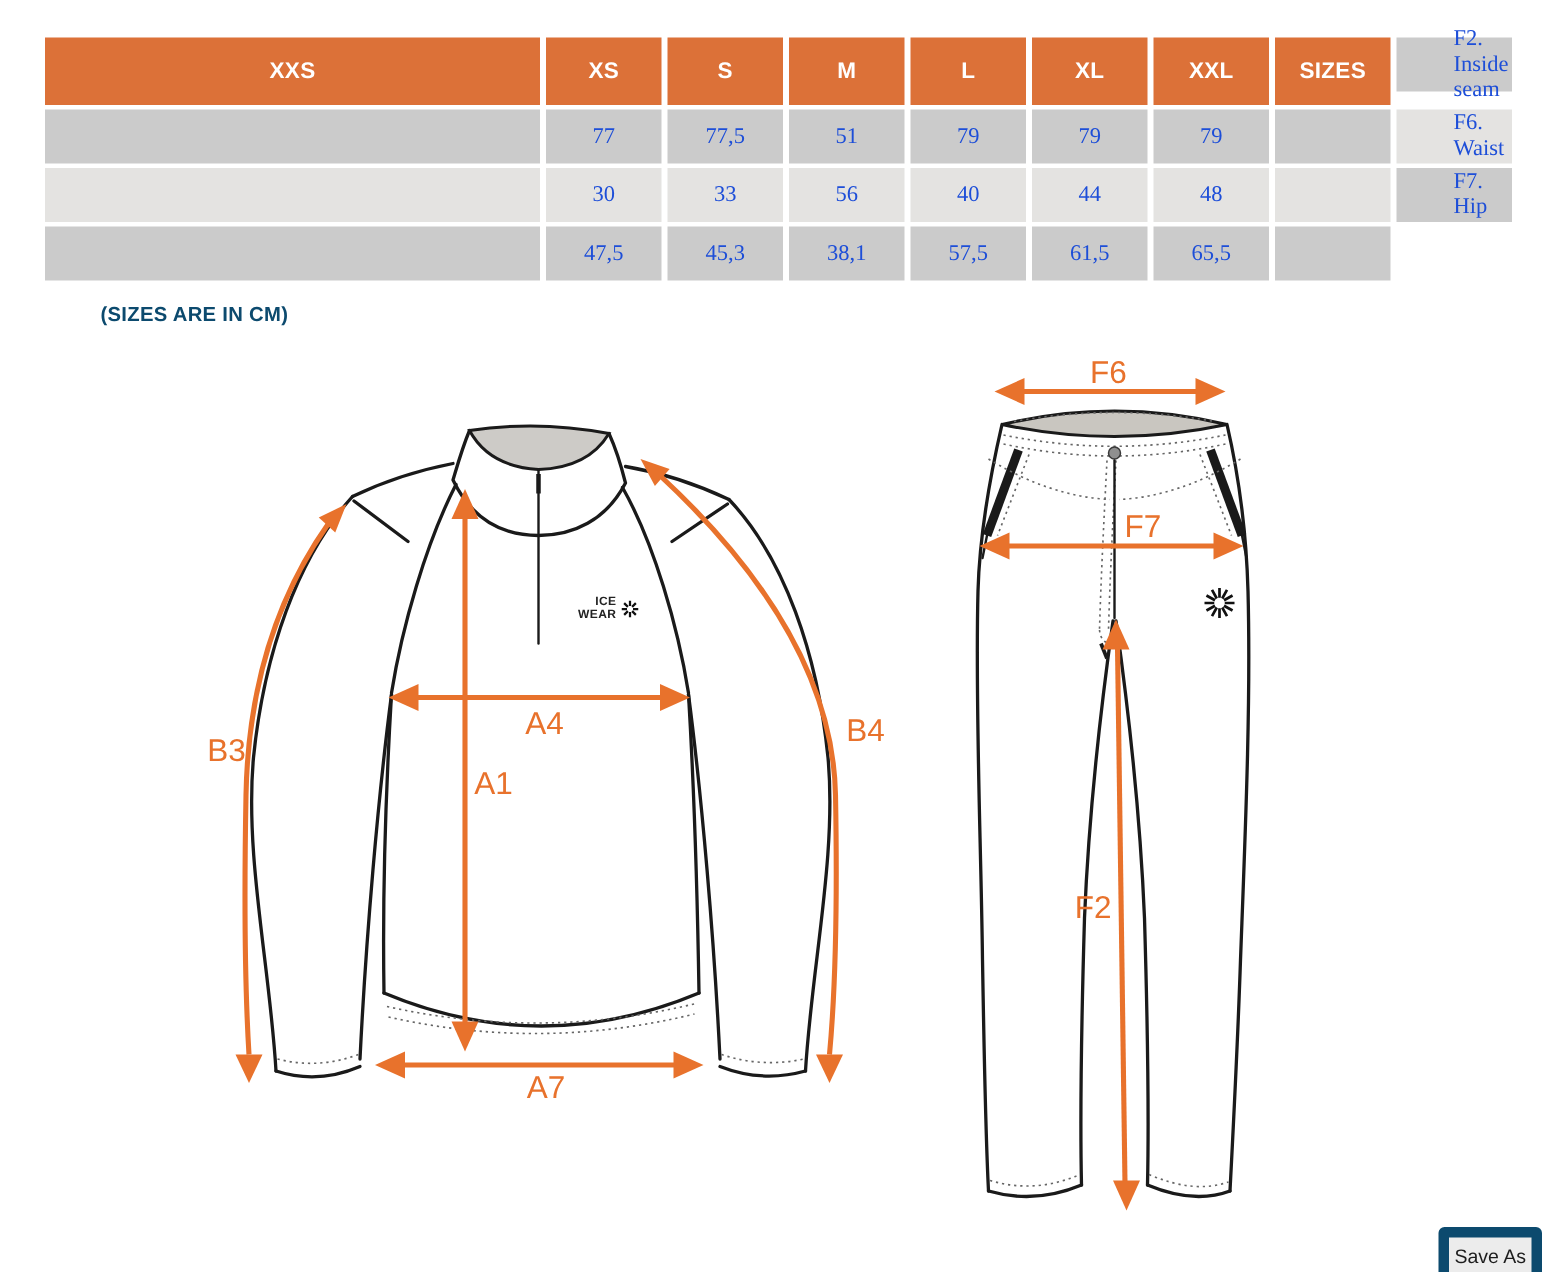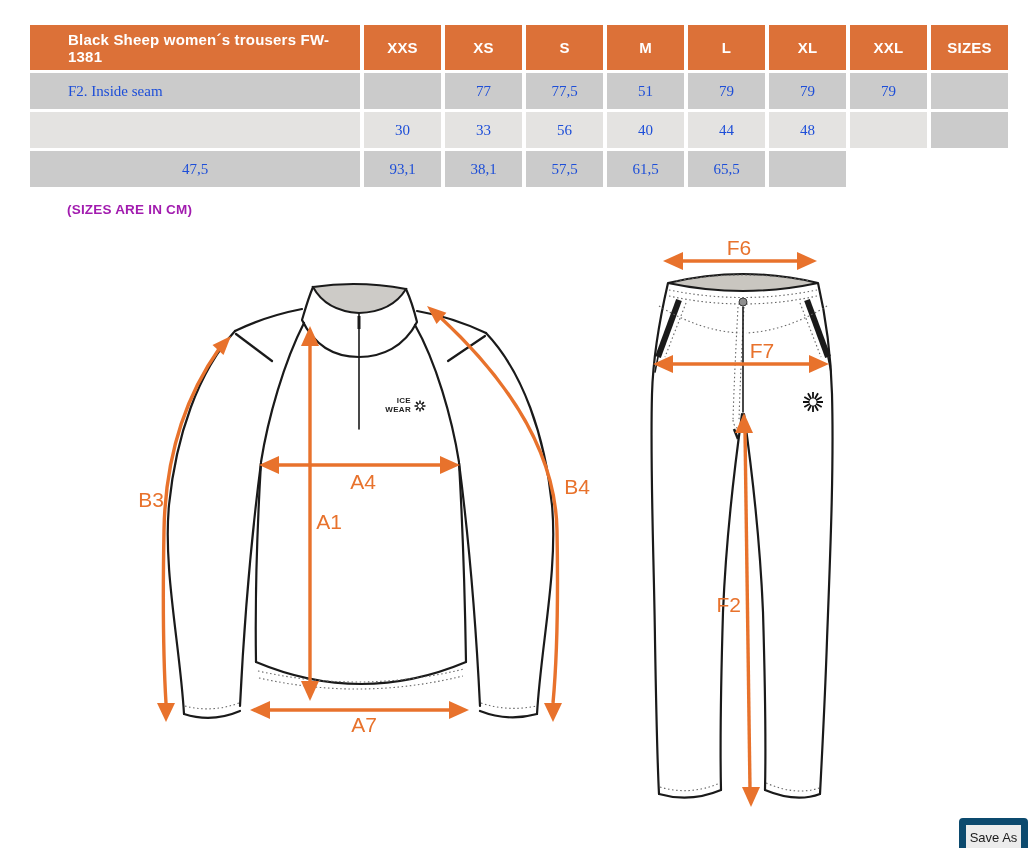--- a/index.html
+++ b/index.html
@@ -14,21 +14,21 @@
   .head  { background:#DC7138; color:#ffffff; height:45px;
            font-size:15px; font-weight:bold; letter-spacing:0.2px; }
   .title { justify-content:flex-start; padding-left:38px; }
   .val   { height:36px; font-family:"Liberation Serif", serif; font-size:15px; color:#1d4ed8; }
   .lab   { justify-content:flex-start; padding-left:38px; }
   .dark  { background:#CBCBCB; }
   .light { background:#E4E3E1; }
 
   
   .note { position:absolute; left:67px; top:202px; font-size:13.5px; font-weight:bold;
-          color:#a21caf; letter-spacing:0.2px; }
+          color:#0c4a6e; letter-spacing:0.2px; }
 
   
   .diagram-svg { position:absolute; left:0; top:0; }
   .outline { fill:none; stroke:#1A1A1A; stroke-width:2.2; stroke-linecap:round; stroke-linejoin:round; }
   .thin    { stroke-width:1.6; }
   .dotted  { fill:none; stroke:#666666; stroke-width:1.1; stroke-dasharray:1.5 2.6; }
   .arrow   { stroke:#E8722C; stroke-width:3.4; fill:none; }
   .ahead   { fill:#E8722C; stroke:none; }
   .mlabel  { font-family:"Liberation Sans", sans-serif; font-size:21px; fill:#E8722C; }
   .logo-text { font-family:"Liberation Sans", sans-serif; font-size:8px; font-weight:bold;
@@ -41,52 +41,53 @@
               display:flex; align-items:center; justify-content:center;
               font-size:13px; color:#1c1c1c; cursor:default; }
 </style>
 </head>
 <body>
 
 <div class="page">
 
   <div class="size-table">
 
-    <div class="cell head title">Black Sheep women´s trousers FW-1381</div>
     <div class="cell head">XXS</div>
     <div class="cell head">XS</div>
     <div class="cell head">S</div>
     <div class="cell head">M</div>
     <div class="cell head">L</div>
     <div class="cell head">XL</div>
     <div class="cell head">XXL</div>
     <div class="cell head">SIZES</div>
 
     <div class="cell val dark lab">F2. Inside seam</div>
     <div class="cell val dark"></div>
     <div class="cell val dark">77</div>
     <div class="cell val dark">77,5</div>
     <div class="cell val dark">51</div>
     <div class="cell val dark">79</div>
     <div class="cell val dark">79</div>
     <div class="cell val dark">79</div>
     <div class="cell val dark"></div>
 
+    <div class="cell val light lab">F6. Waist</div>
     <div class="cell val light"></div>
     <div class="cell val light">30</div>
     <div class="cell val light">33</div>
     <div class="cell val light">56</div>
     <div class="cell val light">40</div>
     <div class="cell val light">44</div>
     <div class="cell val light">48</div>
     <div class="cell val light"></div>
 
+    <div class="cell val dark lab">F7. Hip</div>
     <div class="cell val dark"></div>
     <div class="cell val dark">47,5</div>
-    <div class="cell val dark">93,1</div>
+    <div class="cell val dark">45,3</div>
     <div class="cell val dark">38,1</div>
     <div class="cell val dark">57,5</div>
     <div class="cell val dark">61,5</div>
     <div class="cell val dark">65,5</div>
     <div class="cell val dark"></div>
   </div>
 
   <div class="note">(SIZES ARE IN CM)</div>
 
   <svg class="diagram-svg" width="1034" height="848" viewBox="0 0 1034 848">

